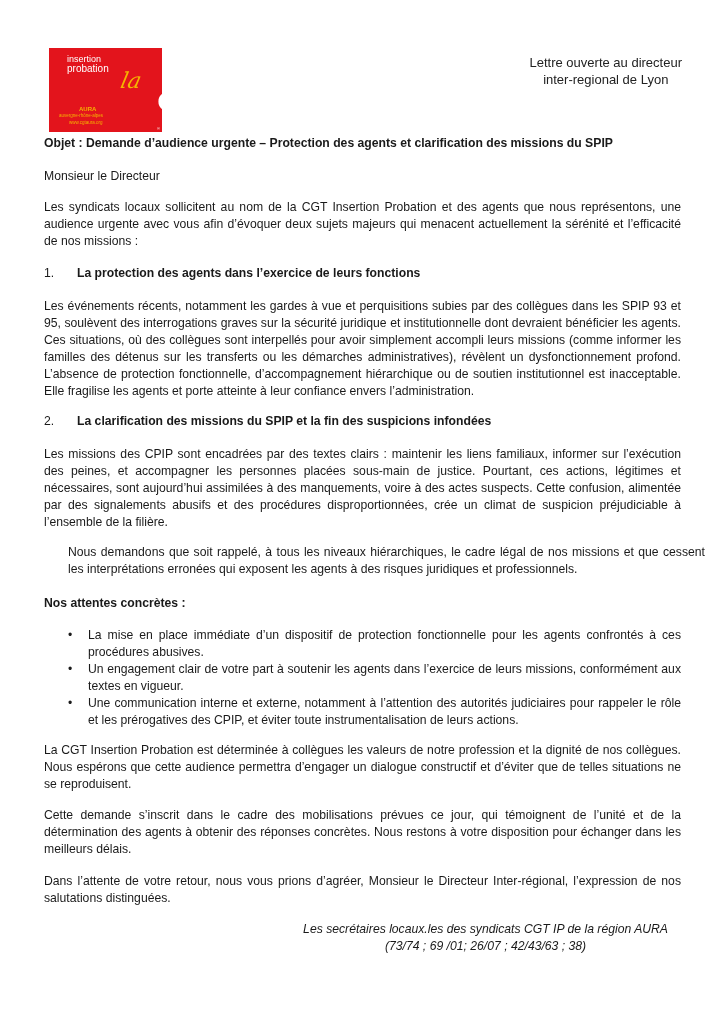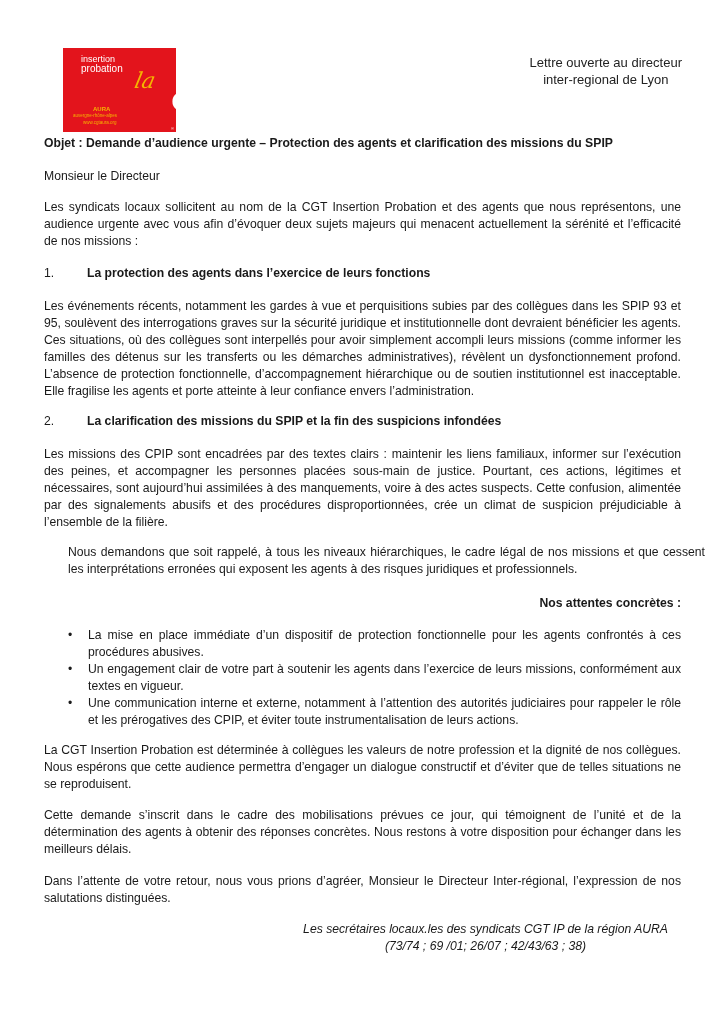--- a/index.html
+++ b/index.html
@@ -1,38 +1,38 @@
 <!DOCTYPE html>
 <html><head>
 <meta charset="utf-8">
 <style>
   html, body { margin: 0; padding: 0; background: #ffffff; }
   body { width: 724px; height: 1024px; position: relative; overflow: hidden;
          font-family: "Liberation Sans", sans-serif; color: #1a1a1a; }
   .page { position: absolute; left: 0; top: 0; width: 724px; height: 1024px; background: #fff; }
 
-  .logo { position: absolute; left: 63px; top: 48px; width: 113px; height: 84px; background: #e3141c; overflow: hidden; }
+  .logo { position: absolute; left: 49px; top: 48px; width: 113px; height: 84px; background: #e3141c; overflow: hidden; }
   .logo .l1 { position: absolute; left: 18px; top: 7px; color: #fff; font-size: 9px; line-height: 9px; }
   .logo .l2 { position: absolute; left: 18px; top: 16px; color: #fff; font-size: 10px; line-height: 9px; }
   .logo .la { position: absolute; left: 72px; top: 22px; color: #f5b400; font-family: "DejaVu Serif", serif; font-style: italic; font-size: 22px; line-height: 22px; transform: skewX(-12deg); }
   .logo .cgt { position: absolute; left: 64px; top: 34px; color: #fff; font-family: "DejaVu Sans", sans-serif; font-weight: bold; font-size: 34px; line-height: 34px; letter-spacing: -1px; margin-left: 44px; }
   .logo .aura { position: absolute; left: 30px; top: 58px; color: #f5b400; font-size: 6px; line-height: 6px; font-weight: bold; }
   .logo .region { position: absolute; left: 10px; top: 65px; color: #f5b400; font-size: 4.5px; line-height: 5px; }
   .logo .url { position: absolute; left: 20px; top: 72px; color: #f5b400; font-size: 4.5px; line-height: 5px; }
   .logo .reg { position: absolute; right: 2px; bottom: 1px; color: #fff; font-size: 4px; }
 
   .addr { position: absolute; right: 42px; top: 54px; text-align: center; font-family: "Liberation Sans", sans-serif; font-size: 13px; line-height: 17px; color: #222; }
 
   .body-text { position: absolute; left: 44px; width: 637px; font-size: 12.2px; line-height: 17px; color: #1a1a1a; text-align: justify; }
   .body-text.nojust { text-align: left; }
   .bold { font-weight: bold; }
 
   .heading { position: absolute; left: 44px; width: 637px; font-size: 12.2px; line-height: 17px; }
   .heading .num { position: absolute; left: 0; top: 0; }
-  .heading .ht { position: absolute; left: 43px; top: 0; font-weight: bold; white-space: nowrap; }
+  .heading .ht { position: absolute; left: 33px; top: 0; font-weight: bold; white-space: nowrap; }
 
   .bullets { position: absolute; left: 44px; width: 637px; margin: 0; padding: 0; list-style: none; font-size: 12.2px; line-height: 17px; }
   .bullets li { position: relative; padding-left: 44px; text-align: justify; }
   .bullets li .dot { position: absolute; left: 24px; top: 0; }
 
   .sig { position: absolute; right: 56px; top: 921px; text-align: center; font-style: italic; font-size: 12.2px; line-height: 17px; }
 </style>
 </head>
 <body>
 
@@ -69,21 +69,21 @@
 
   <div class="heading" style="top:413px;">
     <span class="num">2.</span>
     <span class="ht">La clarification des missions du SPIP et la fin des suspicions infondées</span>
   </div>
 
   <div class="body-text" style="top:446px;">Les missions des CPIP sont encadrées par des textes clairs : maintenir les liens familiaux, informer sur l’exécution des peines, et accompagner les personnes placées sous-main de justice. Pourtant, ces actions, légitimes et nécessaires, sont aujourd’hui assimilées à des manquements, voire à des actes suspects. Cette confusion, alimentée par des signalements abusifs et des procédures disproportionnées, crée un climat de suspicion préjudiciable à l’ensemble de la filière.</div>
 
   <div class="body-text" style="top:544px;margin-left:24px;">Nous demandons que soit rappelé, à tous les niveaux hiérarchiques, le cadre légal de nos missions et que cessent les interprétations erronées qui exposent les agents à des risques juridiques et professionnels.</div>
 
-  <div class="body-text nojust bold" style="top:595px;text-align:right;">Nos attentes concrètes :</div>
+  <div class="body-text nojust bold" style="top:595px;">Nos attentes concrètes :</div>
 
   <ul class="bullets" style="top:627px;">
     <li>
       <span class="dot">•</span>
       <span>La mise en place immédiate d’un dispositif de protection fonctionnelle pour les agents confrontés à ces procédures abusives.</span>
     </li>
     <li>
       <span class="dot">•</span>
       <span>Un engagement clair de votre part à soutenir les agents dans l’exercice de leurs missions, conformément aux textes en vigueur.</span>
     </li>

